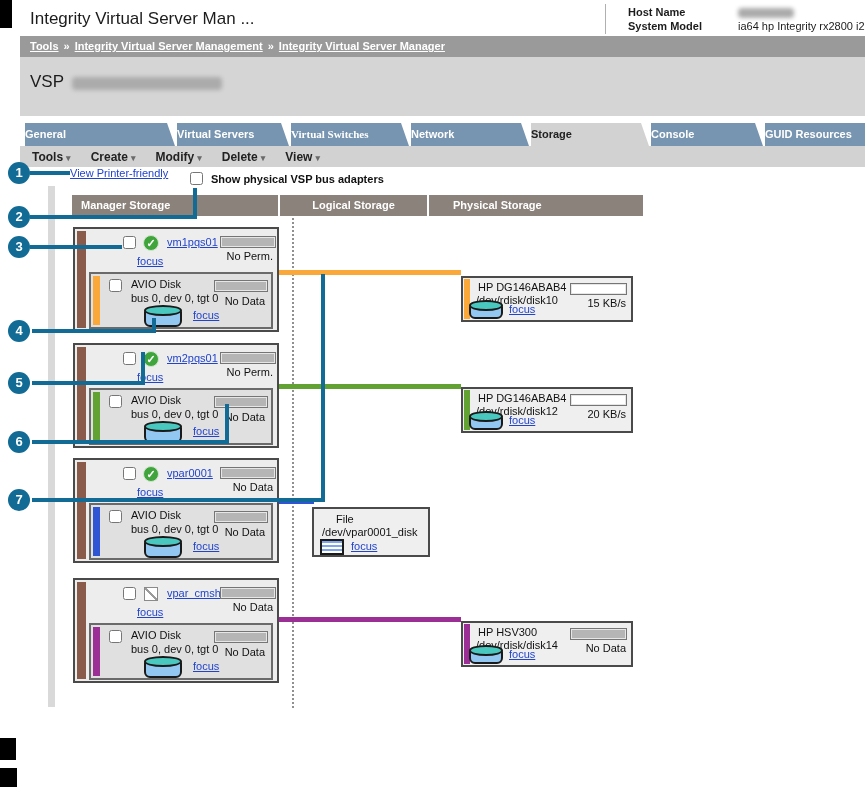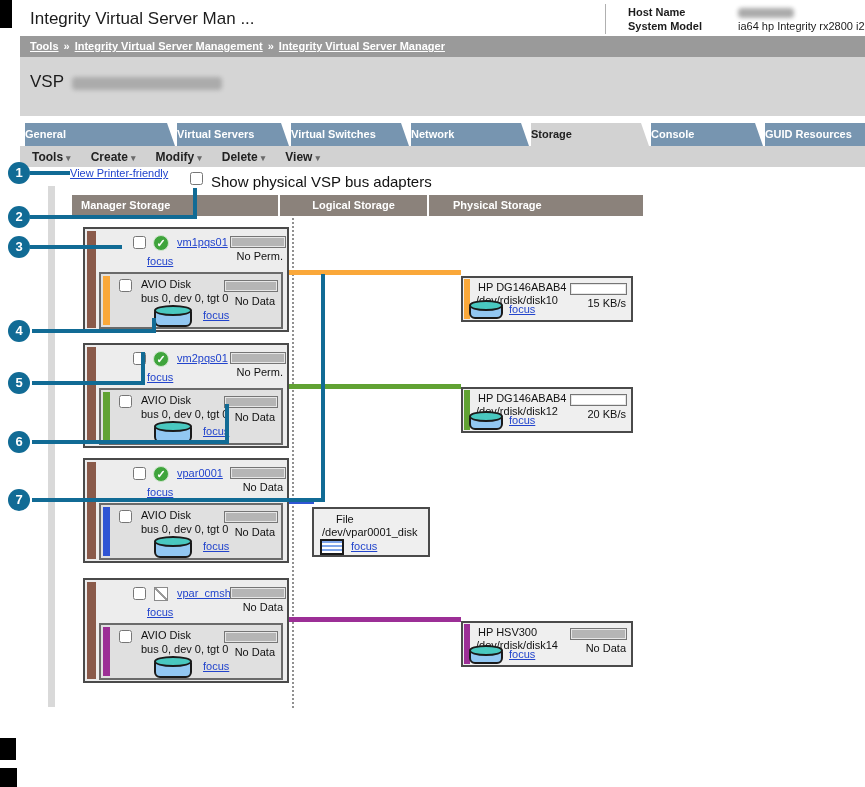--- a/index.html
+++ b/index.html
@@ -35,35 +35,35 @@
   
   .menubar { position:absolute; left:20px; right:0; top:146px; height:21px; background:#D2D2D2;
              display:flex; align-items:center; padding-left:12px; gap:20px; }
   .menu-item { font-size:12px; font-weight:bold; color:#222; cursor:pointer; }
   .menu-item .caret { color:#6a6a6a; font-size:9px; margin-left:3px; }
 
   .lnk { color:#2244cc; text-decoration:underline; font-size:11px; cursor:pointer; }
 
   .printer-link { position:absolute; left:70px; top:167px; }
   .adapters-cb { position:absolute; left:190px; top:172px; width:13px; height:13px; }
-  .adapters-label { position:absolute; left:211px; top:173px; font-size:15px; font-weight:normal; color:#111; }
+  .adapters-label { position:absolute; left:211px; top:173px; font-size:11px; font-weight:bold; color:#111; }
 
   
   .side-strip { position:absolute; left:48px; top:186px; width:7px; height:521px; background:#D9D9D9; }
   .col-divider { position:absolute; left:292px; top:218px; height:490px; width:0; border-left:2px dotted #909090; }
 
   
   .colhdr { position:absolute; top:195px; height:21px; background:#8B827B; color:#fff;
             font-size:11px; font-weight:bold; line-height:21px; }
   .colhdr.c1 { left:72px; width:206px; padding-left:9px; }
   .colhdr.c2 { left:280px; width:147px; text-align:center; }
   .colhdr.c3 { left:429px; width:214px; padding-left:24px; }
 
   
-  .vmbox { position:absolute; left:73px; width:206px; height:105px; background:#EDEDED; border:2px solid #4a4a4a;margin-left:10px; }
+  .vmbox { position:absolute; left:73px; width:206px; height:105px; background:#EDEDED; border:2px solid #4a4a4a; }
   .vmbox .brownbar { position:absolute; left:2px; top:2px; bottom:2px; width:9px; background:#8A5A4A; }
   .cb { position:absolute; width:13px; height:13px; margin:0; }
   .vm-cb { left:48px; top:7px; }
   .status-ok { position:absolute; left:68px; top:6px; width:16px; height:16px; border-radius:50%;
                background:#3FA43C; border:1px solid #cfe6cd; color:#fff; font-size:11px; font-weight:bold;
                line-height:15px; text-align:center; }
   .status-ok::after { content:"✓"; }
   .status-unknown { position:absolute; left:69px; top:7px; width:14px; height:14px; background:#fff;
                     border:1px solid #8a8a8a;
                     background-image:linear-gradient(45deg, transparent 44%, #9a9a9a 44%, #9a9a9a 58%, transparent 58%); }
@@ -142,21 +142,21 @@
   </div>
 
   <div class="vsp-band">
     <span class="vsp-title">VSP</span>
     <div class="blur-blob" style="left:52px;top:20px;width:150px;height:13px;"></div>
   </div>
 
   <div class="tabbar">
     <div class="tab" style="width:150px;">General</div>
     <div class="tab" style="width:112px;">Virtual Servers</div>
-    <div class="tab" style="width:118px;">Virtual Switches</div>
+    <div class="tab" style="width:118px;font-family:Liberation Serif, serif;">Virtual Switches</div>
     <div class="tab" style="width:118px;">Network</div>
     <div class="tab active" style="width:118px;">Storage</div>
     <div class="tab" style="width:112px;">Console</div>
     <div class="tab" style="width:123px;">GUID Resources</div>
   </div>
 
   <div class="menubar">
     <span class="menu-item"><span>Tools</span><span class="caret">▾</span></span>
     <span class="menu-item"><span>Create</span><span class="caret">▾</span></span>
     <span class="menu-item"><span>Modify</span><span class="caret">▾</span></span>

